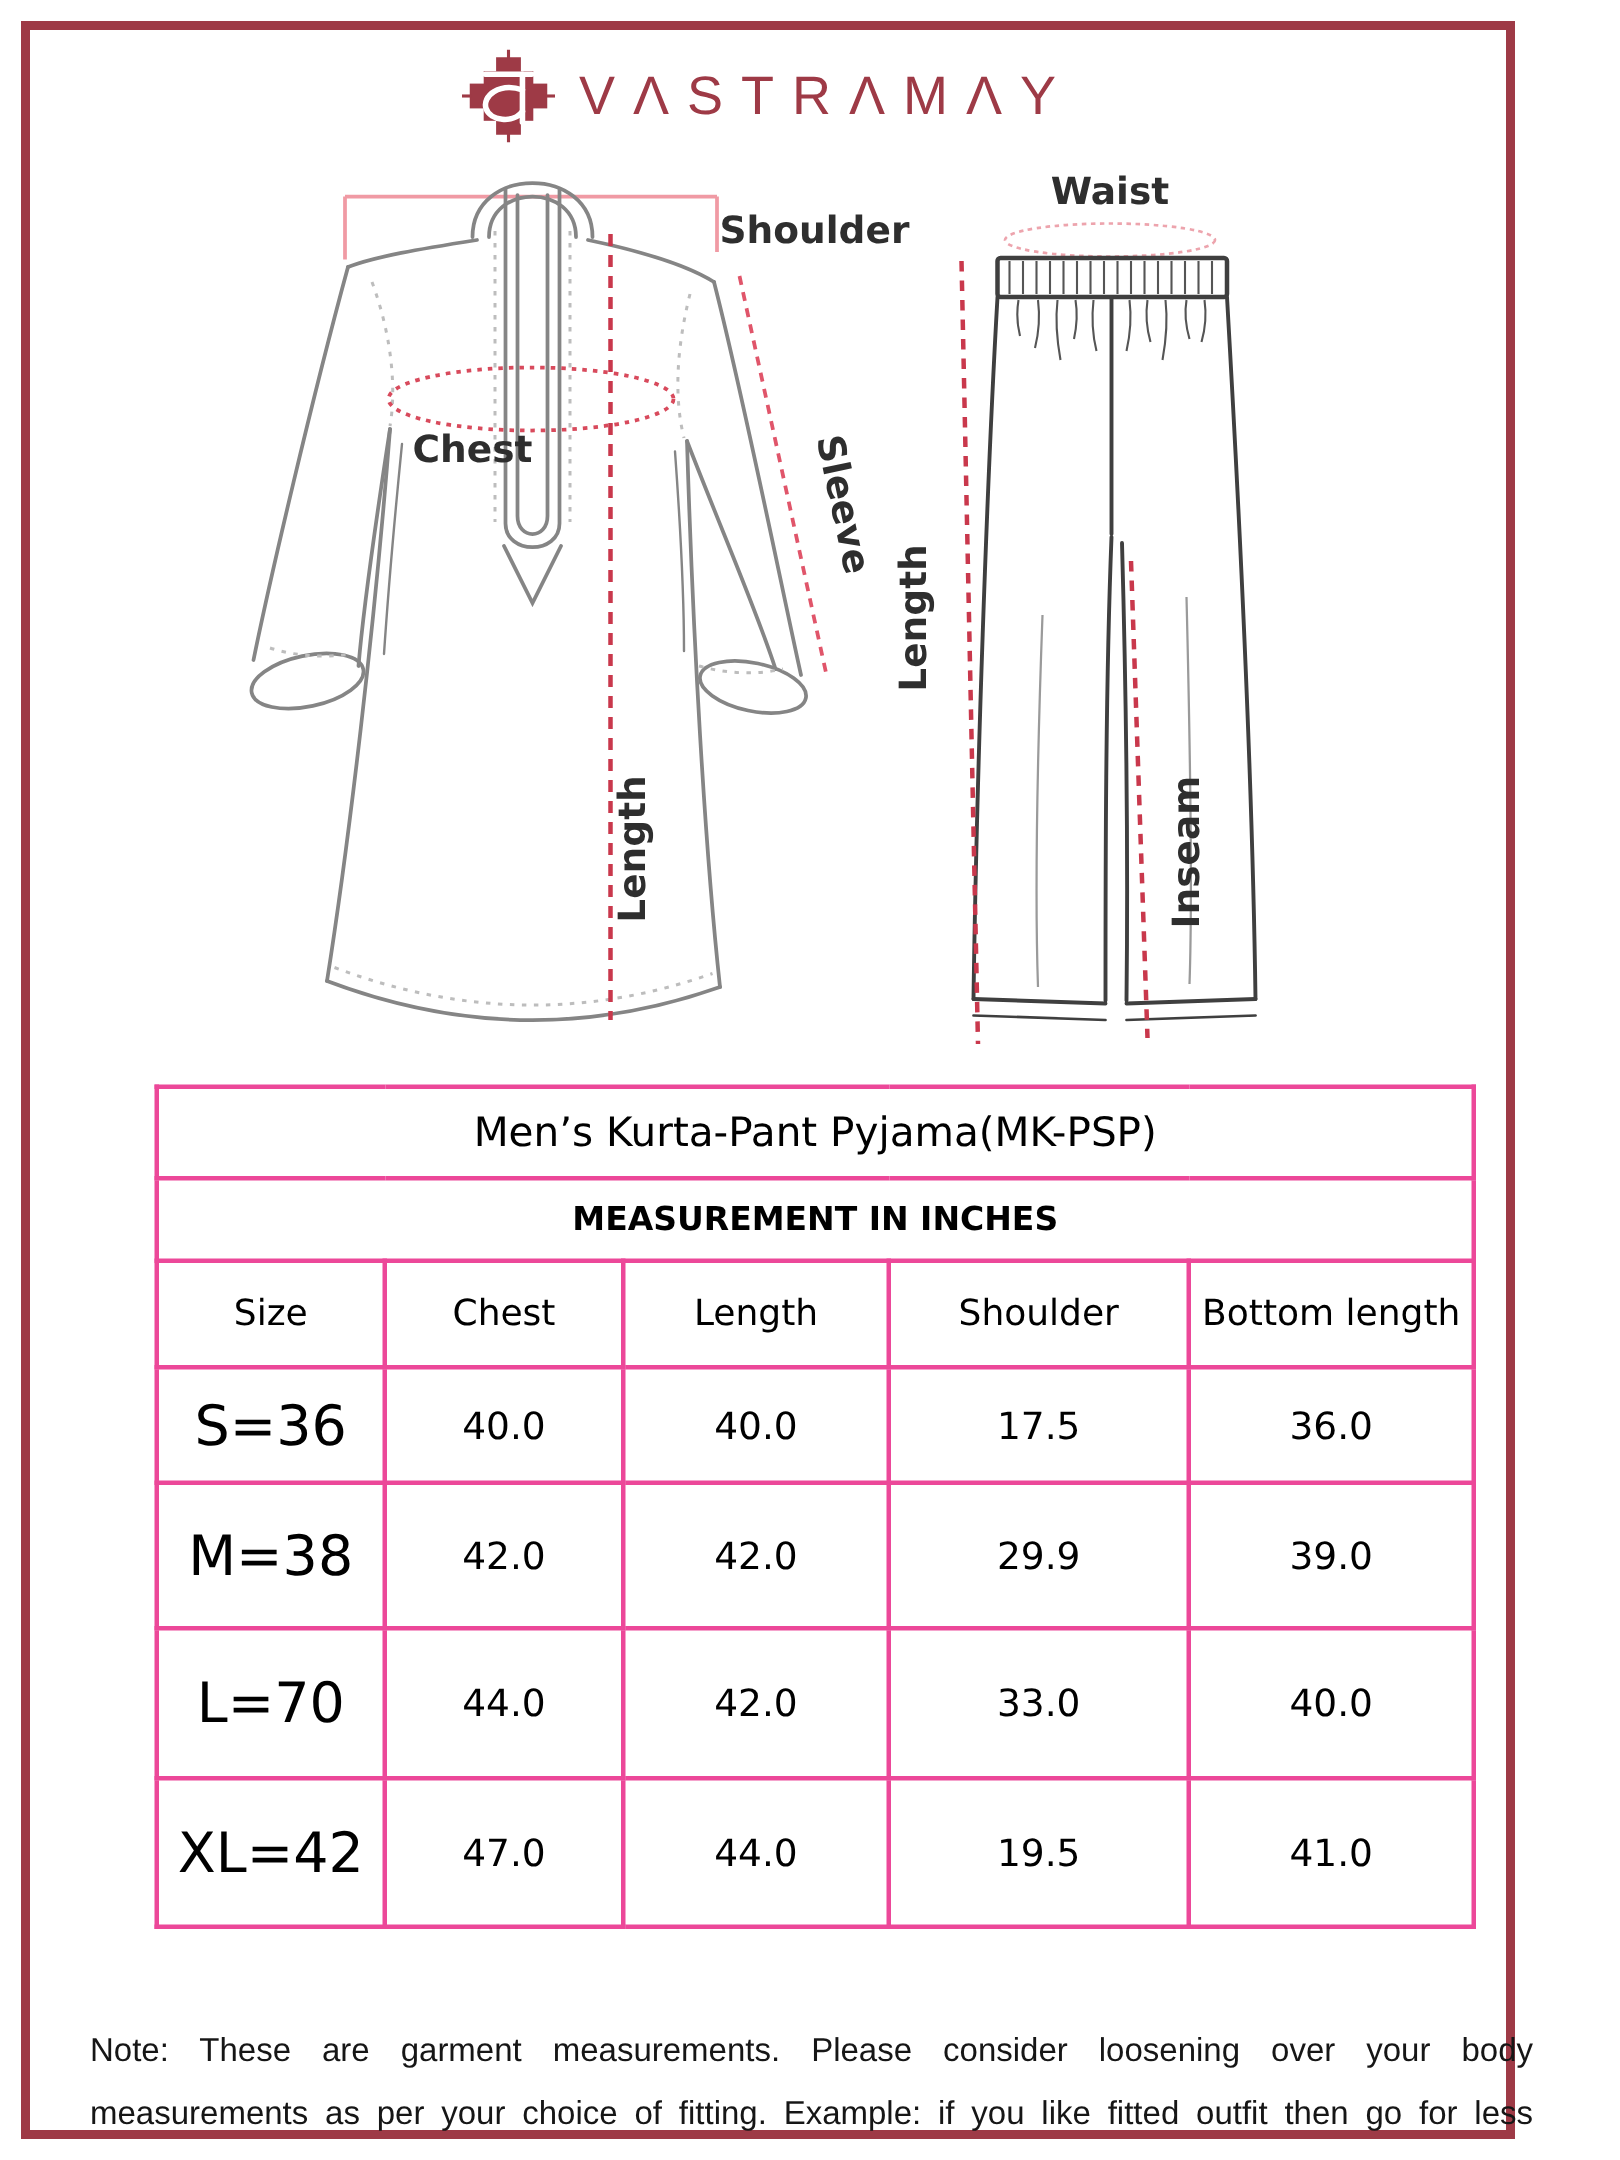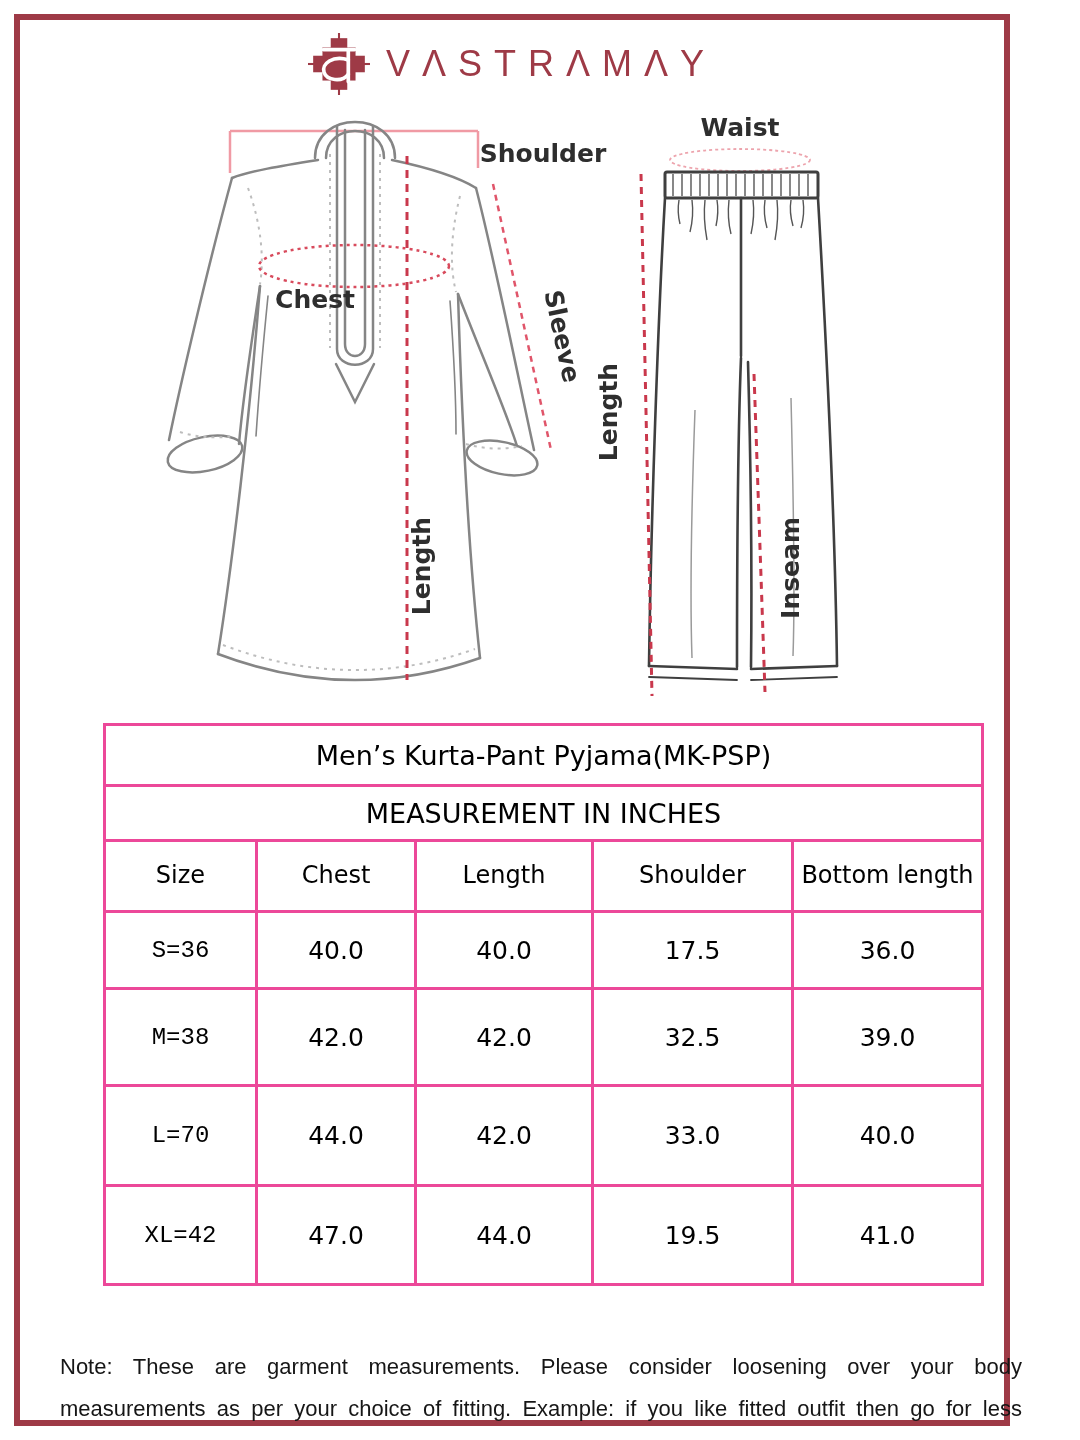--- a/index.html
+++ b/index.html
@@ -18,27 +18,27 @@
   .pant-wrap{position:absolute;left:595px;top:100px;}
   svg text{font-family:"DejaVu Sans",sans-serif;}
   .dlabel{font-size:25px;font-weight:600;fill:#2e2e2e;}
 
   
   .size-table{position:absolute;left:103px;top:723px;width:878px;
               border-collapse:collapse;table-layout:fixed;text-align:center;
               font-family:"DejaVu Sans",sans-serif;}
   .size-table td,.size-table th{border:3px solid #ec4899;padding:0;font-weight:400;}
   .r-title td{height:58px;font-size:27px;}
-  .r-sub td{height:52px;font-size:27px;}
+  .r-sub td{height:52px;font-size:22px;font-weight:bold;}
   .r-head td{height:68px;font-size:24px;line-height:1.15;}
   .r-d1 td{height:74px;}
   .r-d2 td{height:94px;}
   .r-d3 td{height:97px;}
   .r-d4 td{height:96px;margin-left:30px;}
-  .size-cell{font-size:24px;font-family:Liberation Mono, monospace;}
+  .size-cell{font-size:37px;}
   .num-cell{font-size:25px;}
 
   
   .note{position:absolute;left:60px;top:1324px;width:962px;font-size:22px;
         color:#161616;line-height:1.93;text-align:justify;text-align-last:right;
         font-family:"Liberation Sans",sans-serif;}
 </style>
 </head>
 <body>
 
@@ -205,21 +205,21 @@
       <td class="size-cell">S=36</td>
       <td class="num-cell">40.0</td>
       <td class="num-cell">40.0</td>
       <td class="num-cell">17.5</td>
       <td class="num-cell">36.0</td>
     </tr>
     <tr class="r-d2">
       <td class="size-cell">M=38</td>
       <td class="num-cell">42.0</td>
       <td class="num-cell">42.0</td>
-      <td class="num-cell">32.5</td>
+      <td class="num-cell">29.9</td>
       <td class="num-cell">39.0</td>
     </tr>
     <tr class="r-d3">
       <td class="size-cell">L=70</td>
       <td class="num-cell">44.0</td>
       <td class="num-cell">42.0</td>
       <td class="num-cell">33.0</td>
       <td class="num-cell">40.0</td>
     </tr>
     <tr class="r-d4">

